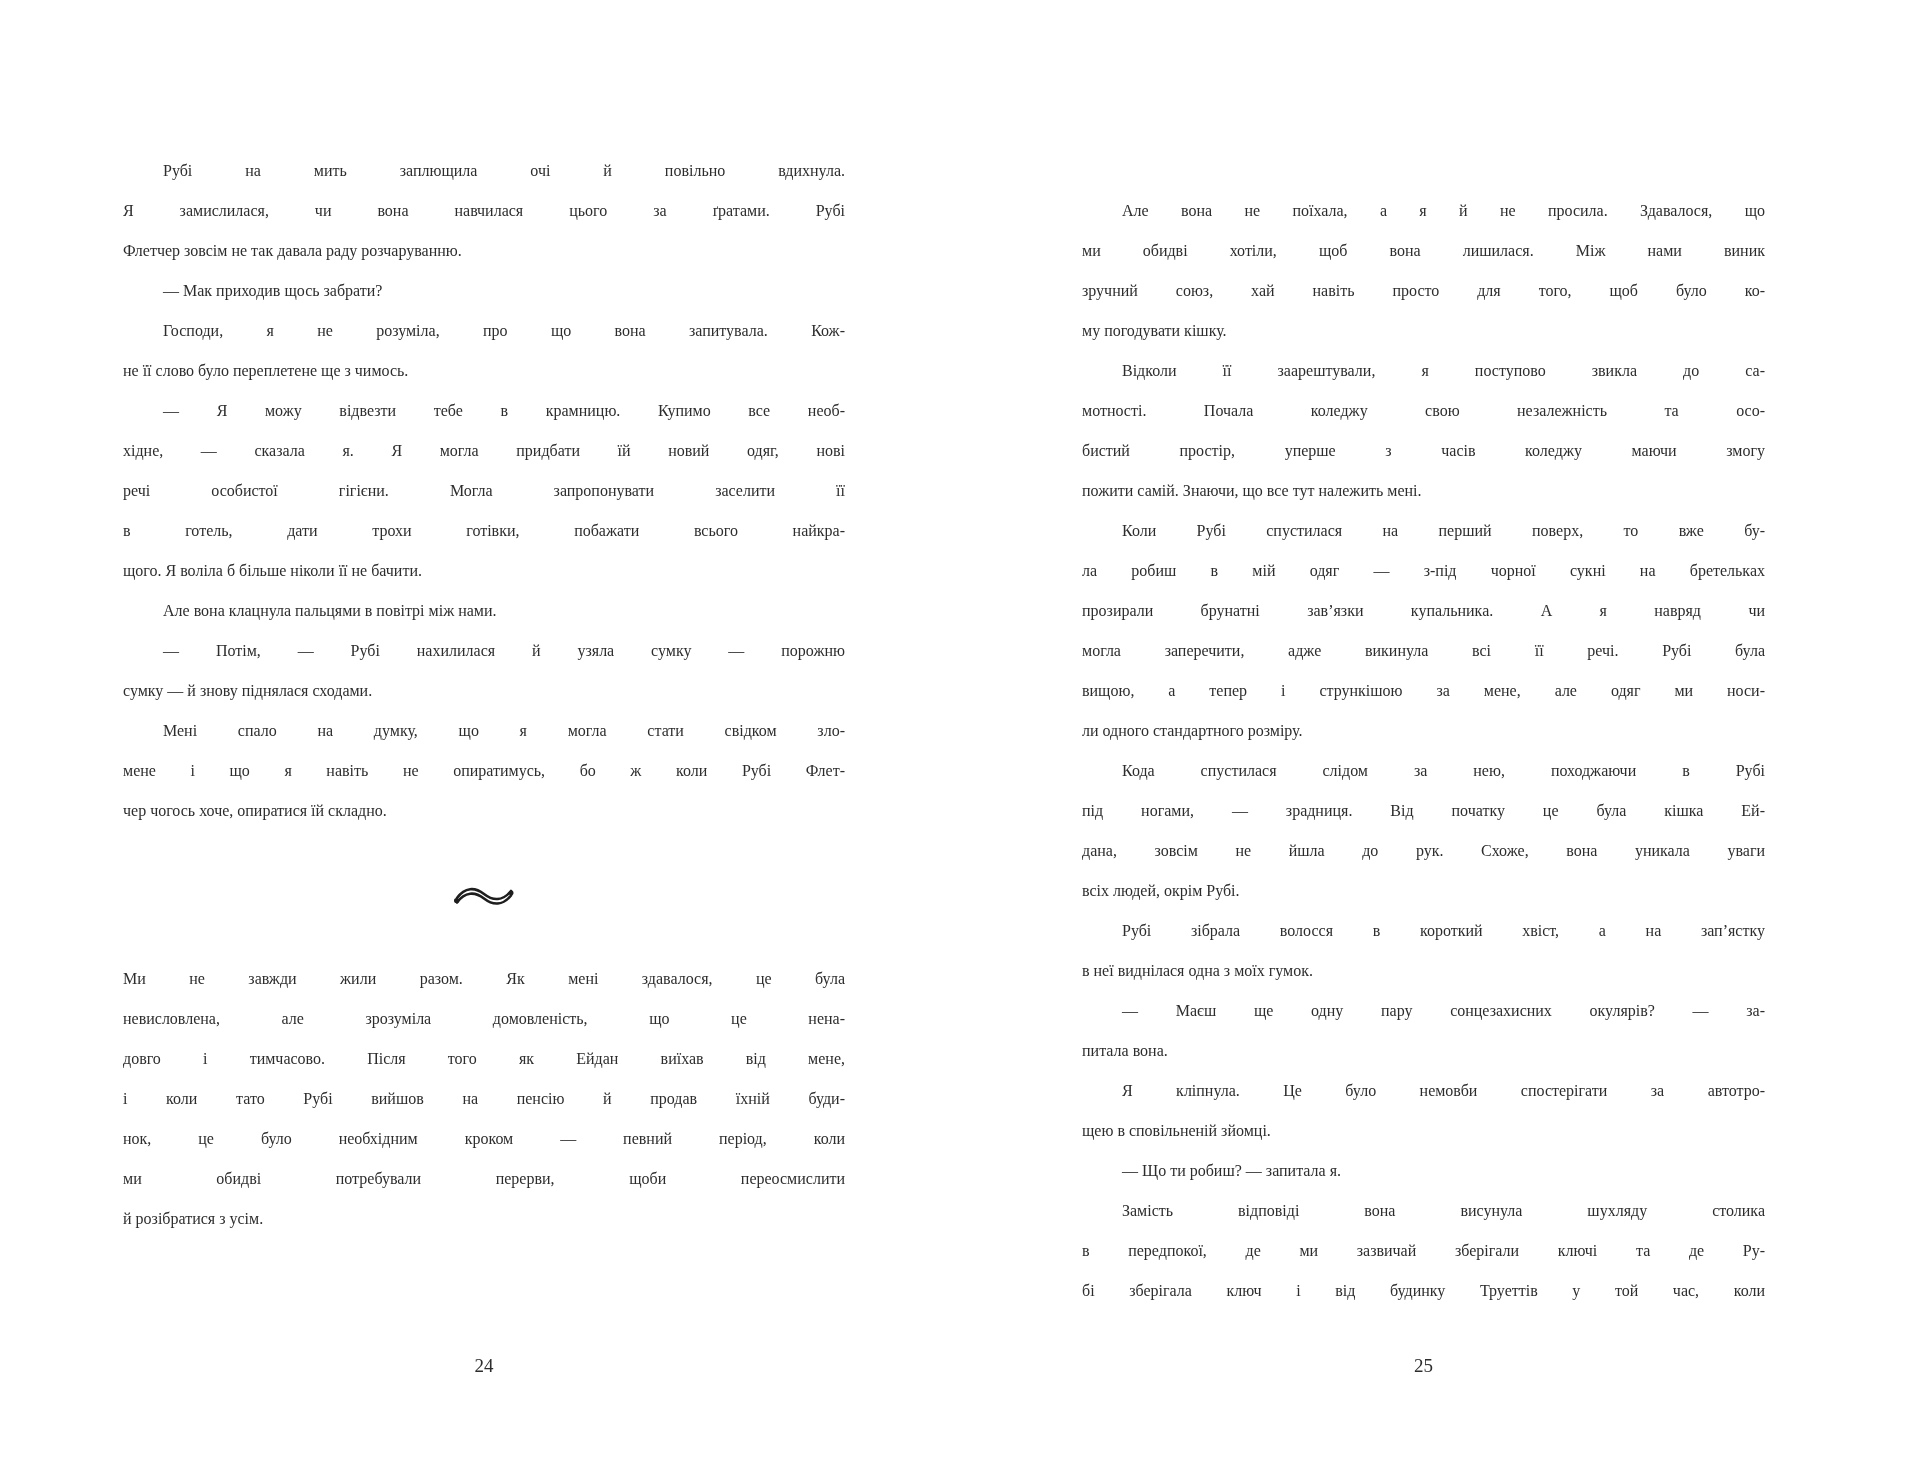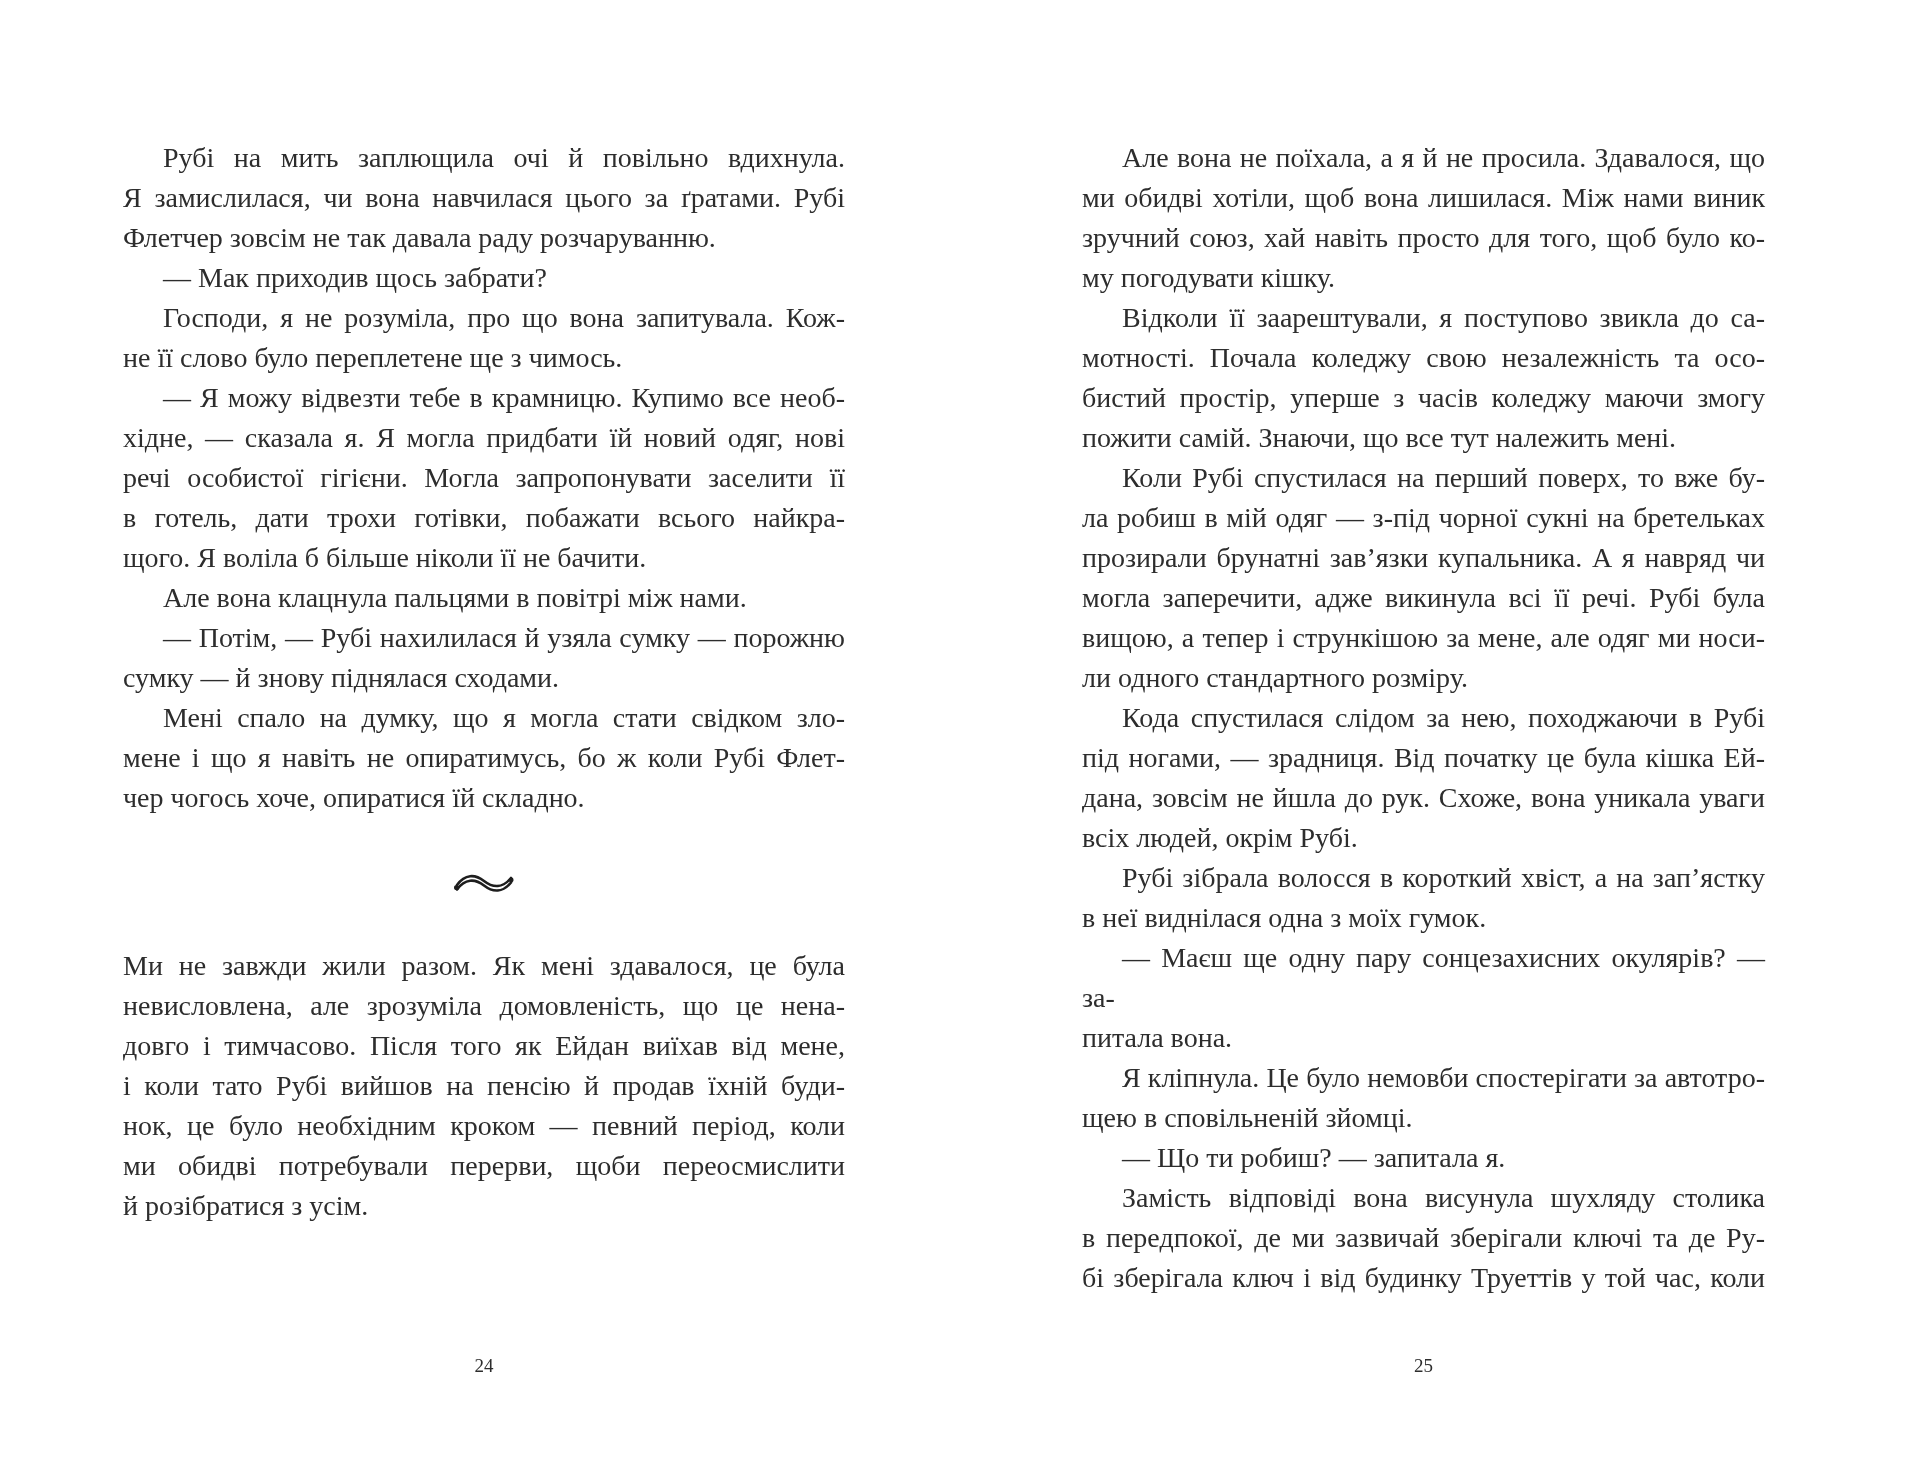--- a/index.html
+++ b/index.html
@@ -11,26 +11,26 @@
     position: relative;
     width: 1920px;
     height: 1479px;
     background: var(--bg, #ffffff);
     font-family: "Liberation Serif", "DejaVu Serif", serif;
     color: var(--ink, #2d2d2d);
     overflow: hidden;
   }
   .page-col {
     position: absolute;
-    top: 138px;
-    font-size: 28px;
+    top: 151px;
+    font-size: 16px;
     line-height: 40px;
   }
   .col-left  { left: 123px;  width: 722px; }
-  .col-right { left: 1082px; width: 683px; }
+  .col-right { left: 1082px; width: 683px; margin-top: 40px; }
   .line {
     text-align: justify;
     text-align-last: justify;
   }
   .line.para-end {
     text-align: left;
     text-align-last: left;
   }
   .line.indent { text-indent: 40px; }
   .divider-slot {

